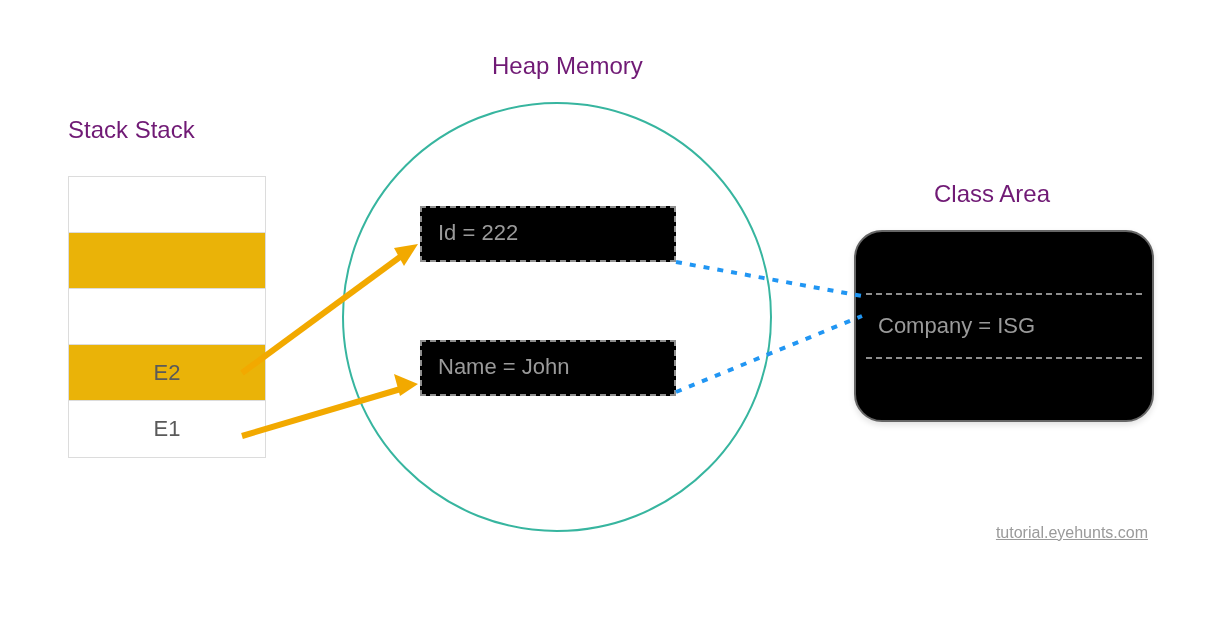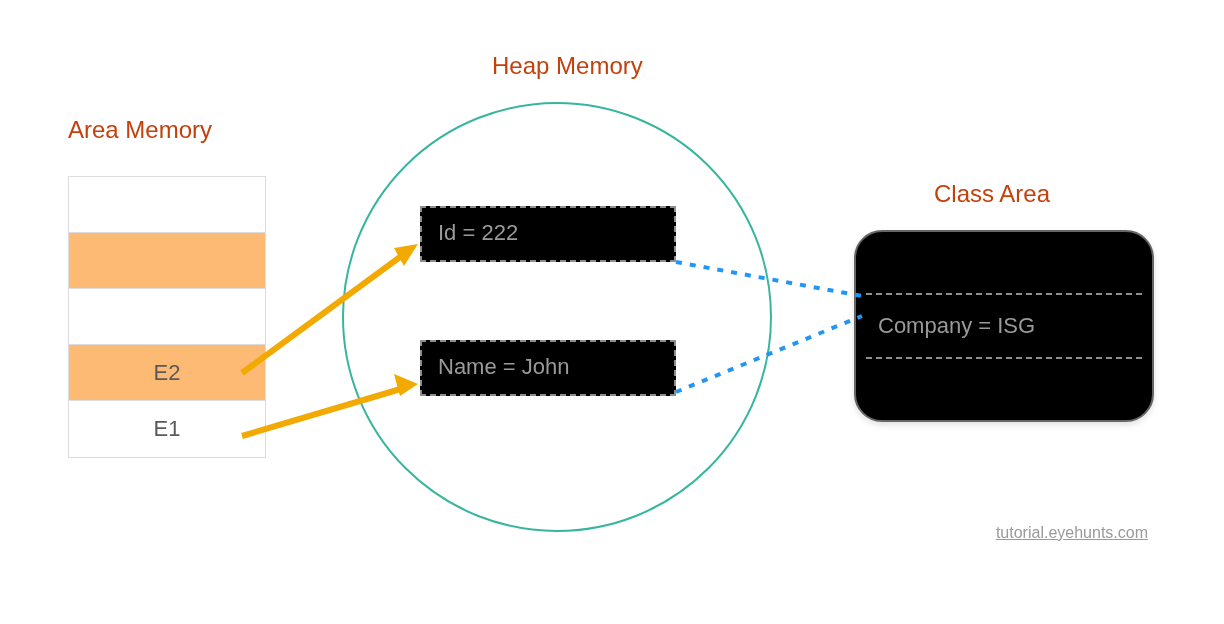--- a/index.html
+++ b/index.html
@@ -8,21 +8,21 @@
       width: 1224px;
       height: 624px;
       background: #fff;
       font-family: "Helvetica Neue", Helvetica, Arial, sans-serif;
       position: relative;
       color: #333;
     }
     .title {
       position: absolute;
       font-size: 24px;
-      color: #c2410c;
+      color: #701a75;
     }
     .stack-title { left: 68px; top: 116px; }
     .heap-title { left: 492px; top: 52px; }
     .class-title { left: 934px; top: 180px; }
 
     
     .stack {
       position: absolute;
       left: 68px;
       top: 176px;
@@ -33,21 +33,21 @@
       height: 56px;
       border-bottom: 1px solid #dcdcdc;
       box-sizing: border-box;
       display: flex;
       align-items: center;
       justify-content: center;
       font-size: 22px;
       color: #5a5a5a;
     }
     .stack-cell:last-child { border-bottom: none; }
-    .stack-cell.shade { background: #fdba74; }
+    .stack-cell.shade { background: #eab308; }
 
     
     .heap-circle {
       position: absolute;
       left: 342px;
       top: 102px;
       width: 426px;
       height: 426px;
       border: 2px solid #37b59f;
       border-radius: 50%;
@@ -103,21 +103,21 @@
       width: 1224px; height: 624px;
       pointer-events: none;
     }
     .arrow-line { stroke: #f2a900; stroke-width: 6; fill: none; }
     .arrow-head { fill: #f2a900; }
     .blue-dash { stroke: #2196f3; stroke-width: 4; stroke-dasharray: 6 8; fill: none; }
   </style>
 </head>
 <body>
 
-<div class="title stack-title">Area Memory</div>
+<div class="title stack-title">Stack Stack</div>
 <div class="title heap-title">Heap Memory</div>
 <div class="title class-title">Class Area</div>
 
 <div class="stack">
   <div class="stack-cell"></div>
   <div class="stack-cell shade"></div>
   <div class="stack-cell"></div>
   <div class="stack-cell shade">E2</div>
   <div class="stack-cell">E1</div>
 </div>

